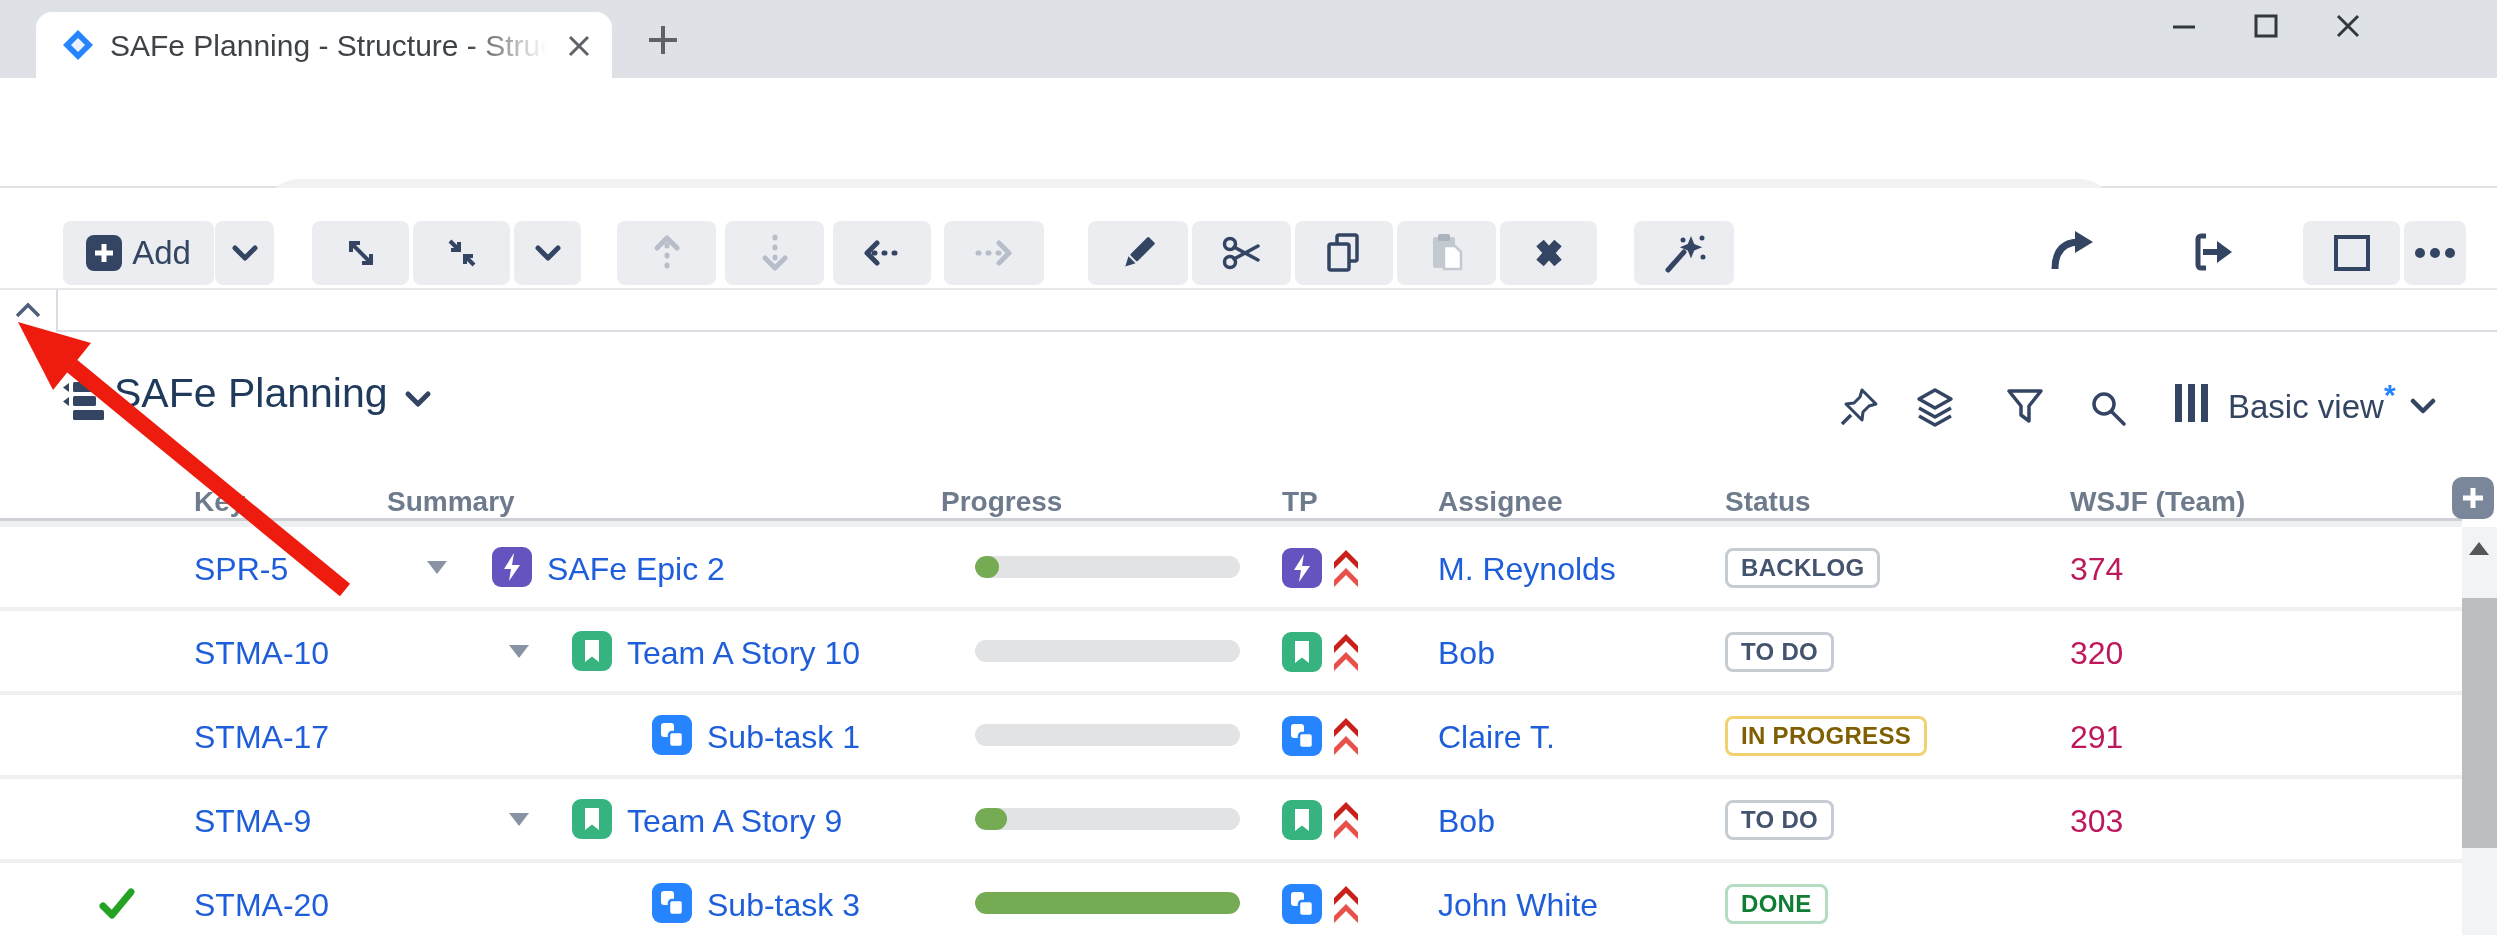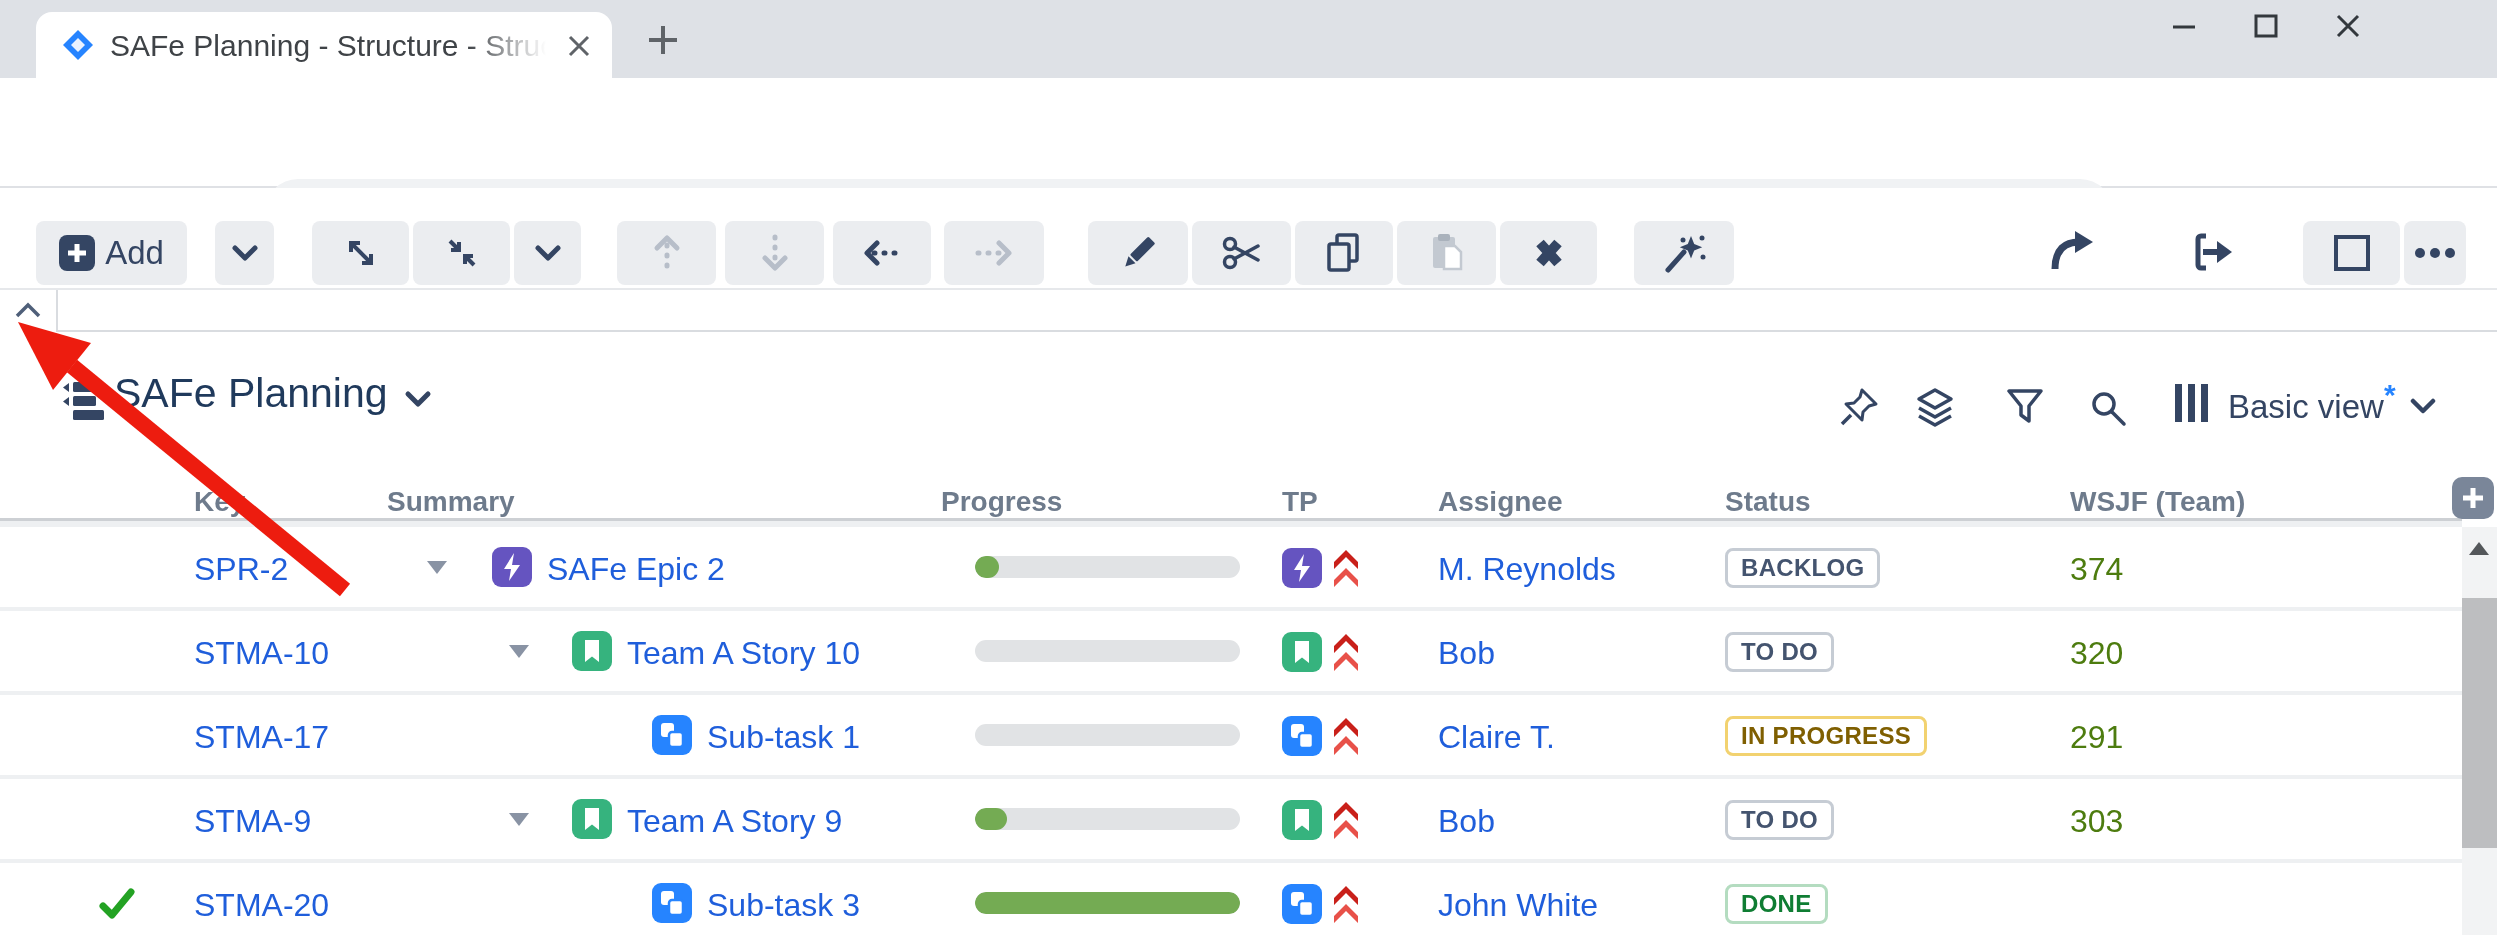--- a/index.html
+++ b/index.html
@@ -80,21 +80,21 @@
     background:#e1e3e5;overflow:hidden;}
   .progress .fill{display:block;height:22px;border-radius:11px;background:#74ab53;}
   .tp{position:absolute;left:1282px;top:20px;display:flex;align-items:center;}
   .prio{margin-left:8px;margin-top:-2px;}
   .status{position:absolute;left:1725px;top:21px;height:40px;line-height:34px;padding:0 13px;
     border:3px solid;border-radius:8px;font-size:24px;font-weight:bold;letter-spacing:.3px;
     background:#fff;}
   .status.gray{border-color:#c6ccd4;color:#44546f;}
   .status.yellow{border-color:#f2d270;color:#7f5f01;text-align:center;}
   .status.green{border-color:#b4dcc0;color:#0f7d33;}
-  .wsjf{left:2070px;color:#4d7c0f;}
+  .wsjf{left:2070px;color:#be185d;}
   .check{position:absolute;left:98px;top:24px;}
 
   
   .scrollbar{position:absolute;left:2462px;top:527px;width:35px;height:408px;background:#f2f3f4;}
   .sb-up{position:absolute;left:7px;top:15px;width:0;height:0;
     border-left:10px solid transparent;border-right:10px solid transparent;
     border-bottom:13px solid #54575a;}
   .sb-thumb{position:absolute;left:0;top:71px;width:35px;height:250px;background:#bdbec0;}
 
   .annotation{position:absolute;left:0;top:0;pointer-events:none;z-index:50;}
@@ -180,21 +180,21 @@
     <span class="kebab">
       <svg width="12" height="48" viewBox="0 0 12 48">
           <circle cx="6" cy="7" r="4" fill="#5f6368"></circle>
           <circle cx="6" cy="24" r="4" fill="#5f6368"></circle>
           <circle cx="6" cy="41" r="4" fill="#5f6368"></circle>
         </svg>
     </span>
   </div>
 
   <div class="atoolbar">
-    <div class="btn" style="left:36px;width:151px">
+    <div class="btn" style="left:63px;width:151px">
       <span>
         <svg width="36" height="36" viewBox="0 0 36 36">
             <rect width="36" height="36" rx="8" fill="#344563"></rect>
             <path d="M18 9 V27 M9 18 H27" stroke="#fff" stroke-width="5"></path>
           </svg>
       </span>
       <span class="add-label">Add</span>
     </div>
     <div class="btn" style="left:215px;width:59px">
       <svg width="26" height="18" viewBox="0 0 26 18">
@@ -391,21 +391,21 @@
   <div class="thead-line"></div>
   <span class="addcol">
     <svg width="24" height="24" viewBox="0 0 24 24">
         <path d="M12 2 V22 M2 12 H22" stroke="#fff" stroke-width="5"></path>
       </svg>
   </span>
 
   <div class="tbody-bg"></div>
 
   <div class="row" style="top:527px">
-    <a class="cell link" style="left:194px">SPR-2</a>
+    <a class="cell link" style="left:194px">SPR-5</a>
     <span class="expander" style="left:427px"></span>
     <span class="ticon" style="left:492px">
       <svg width="40" height="40" viewBox="0 0 40 40">
           <rect width="40" height="40" rx="9" fill="#6554C0"></rect>
           <path d="M22 6 L12 22 H19 L17 34 L28 18 H20 Z" fill="#fff"></path>
         </svg>
     </span>
     <a class="cell link" style="left:547px">SAFe Epic 2</a>
     <span class="progress">
         <span class="fill" style="width: 9%;"></span>

